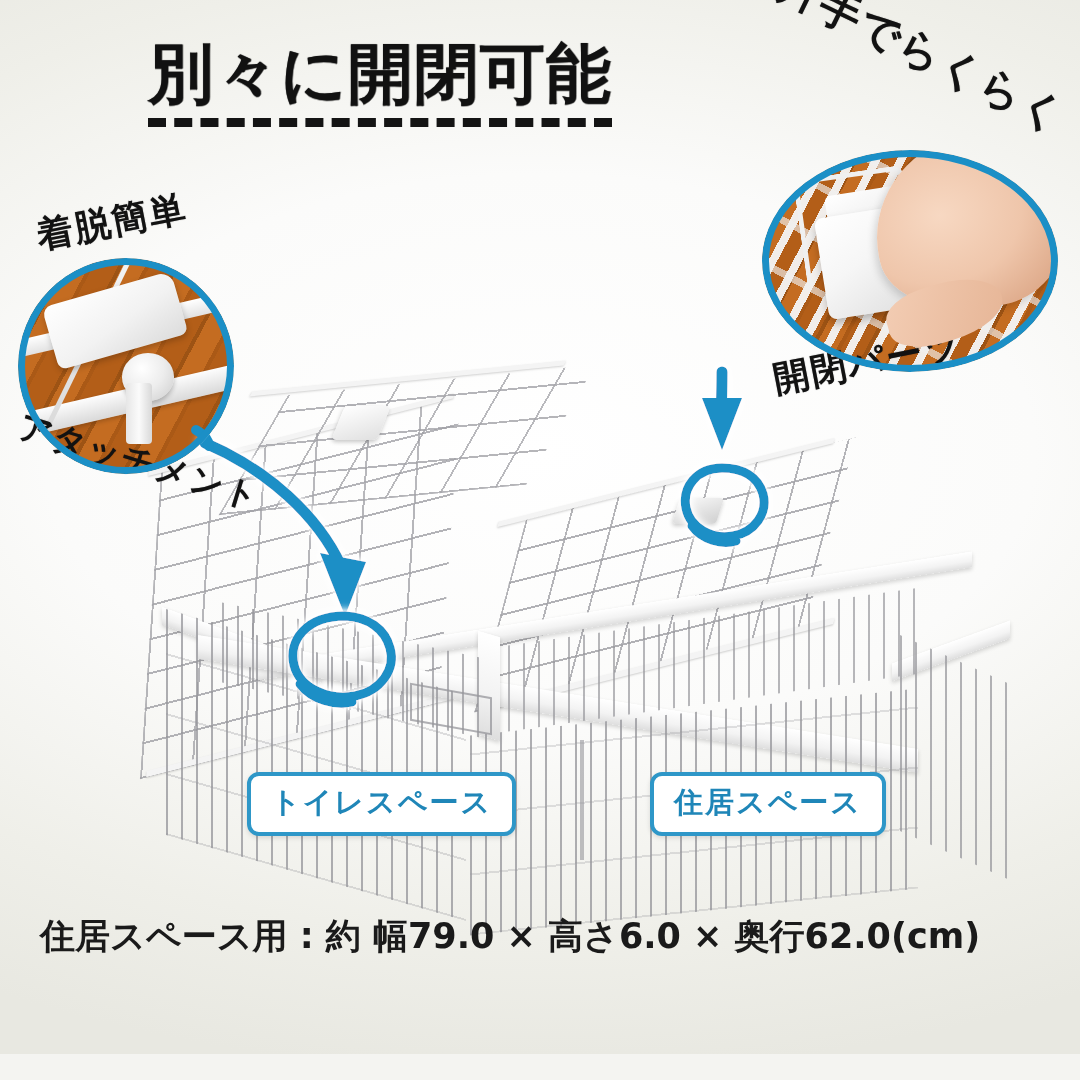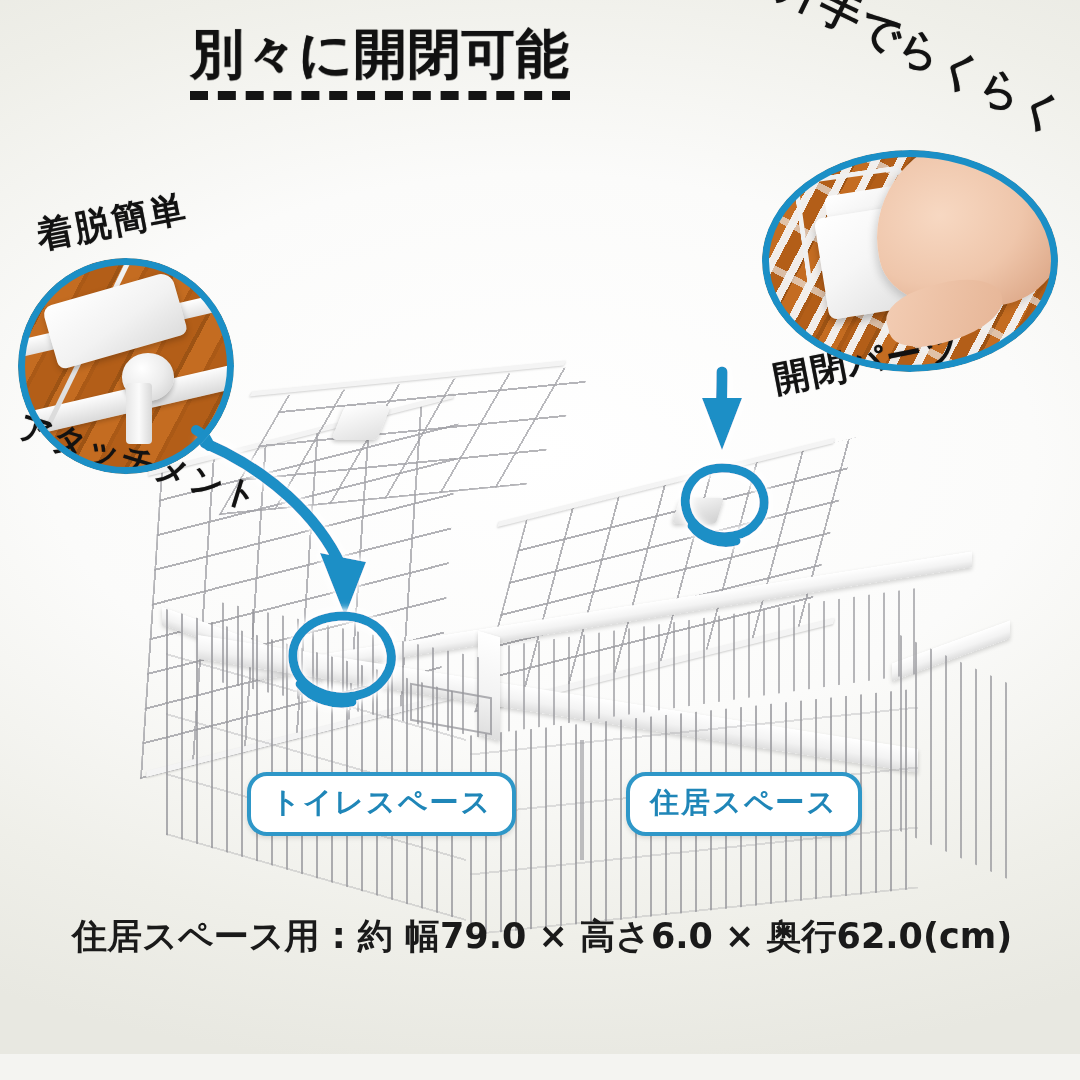--- a/index.html
+++ b/index.html
@@ -26,21 +26,21 @@
     font-family:"DejaVu Sans","Liberation Sans",sans-serif;
     font-weight:bold;
     color:#111111;
     letter-spacing:1px;
     line-height:1.06;
     position:relative;
     white-space:nowrap;
     text-shadow:0 0 1px rgba(0,0,0,.55), 1px 0 0 rgba(0,0,0,.35), 0 1px 0 rgba(0,0,0,.3);
   }
   .hl-1{font-size:53px;}
-  .hl-2{font-size:53px;}
+  .hl-2{font-size:65px;margin-top:14px;}
   .dashline{
     display:block;height:0;margin-top:9px;
     border-top:9px dashed #141414;
   }
   .hl-1 .dashline{width:100%;}
   .hl-2 .dashline{width:100%;}
 
   
   .callout{position:absolute;border-radius:50%;overflow:hidden;}
   .callout .ring{
@@ -202,47 +202,47 @@
   .lidEdge{position:absolute;background:#f4f4f4;box-shadow:0 1px 2px rgba(0,0,0,.18);}
 
   
   .svgLayer{position:absolute;left:0;top:0;width:1080px;height:1080px;pointer-events:none;}
 
   
   .badge{
     position:absolute;
     background:#ffffff;
     border:4px solid #2E97C8;
-    border-radius:20px;
+    border-radius:12px;
     color:#1F86B8;
     font-family:"DejaVu Sans","Liberation Sans",sans-serif;
     font-weight:bold;
     font-size:29px;
     letter-spacing:2px;
     padding:7px 20px 9px 20px;
     white-space:nowrap;
     box-shadow:0 2px 5px rgba(0,0,0,.12);
     text-align:center;
   }
   #badge-toilet{left:247px;top:772px;}
-  #badge-living{left:626px;top:772px;}
+  #badge-living{left:650px;top:772px;}
 
   
   #spec{
     position:absolute;left:0;top:905px;width:1080px;
     font-family:"DejaVu Sans","Liberation Sans",sans-serif;
     color:#1a1a1a;
   }
   .spec-head{
     display:flex;align-items:center;gap:12px;
     margin-left:32px;font-size:37px;font-weight:bold;letter-spacing:1px;
   }
   .sq{width:27px;height:27px;background:#111;display:inline-block;}
   .spec-row{
-    margin-left:72px;margin-top:8px;
+    margin-left:40px;margin-top:8px;
     font-size:35px;font-weight:bold;letter-spacing:0px;white-space:nowrap;
   }
   .bottomBand{
     position:absolute;left:0;bottom:0;width:1080px;height:26px;
     background:#f4f4f1;
   }
 </style>
 </head>
 <body>
 

